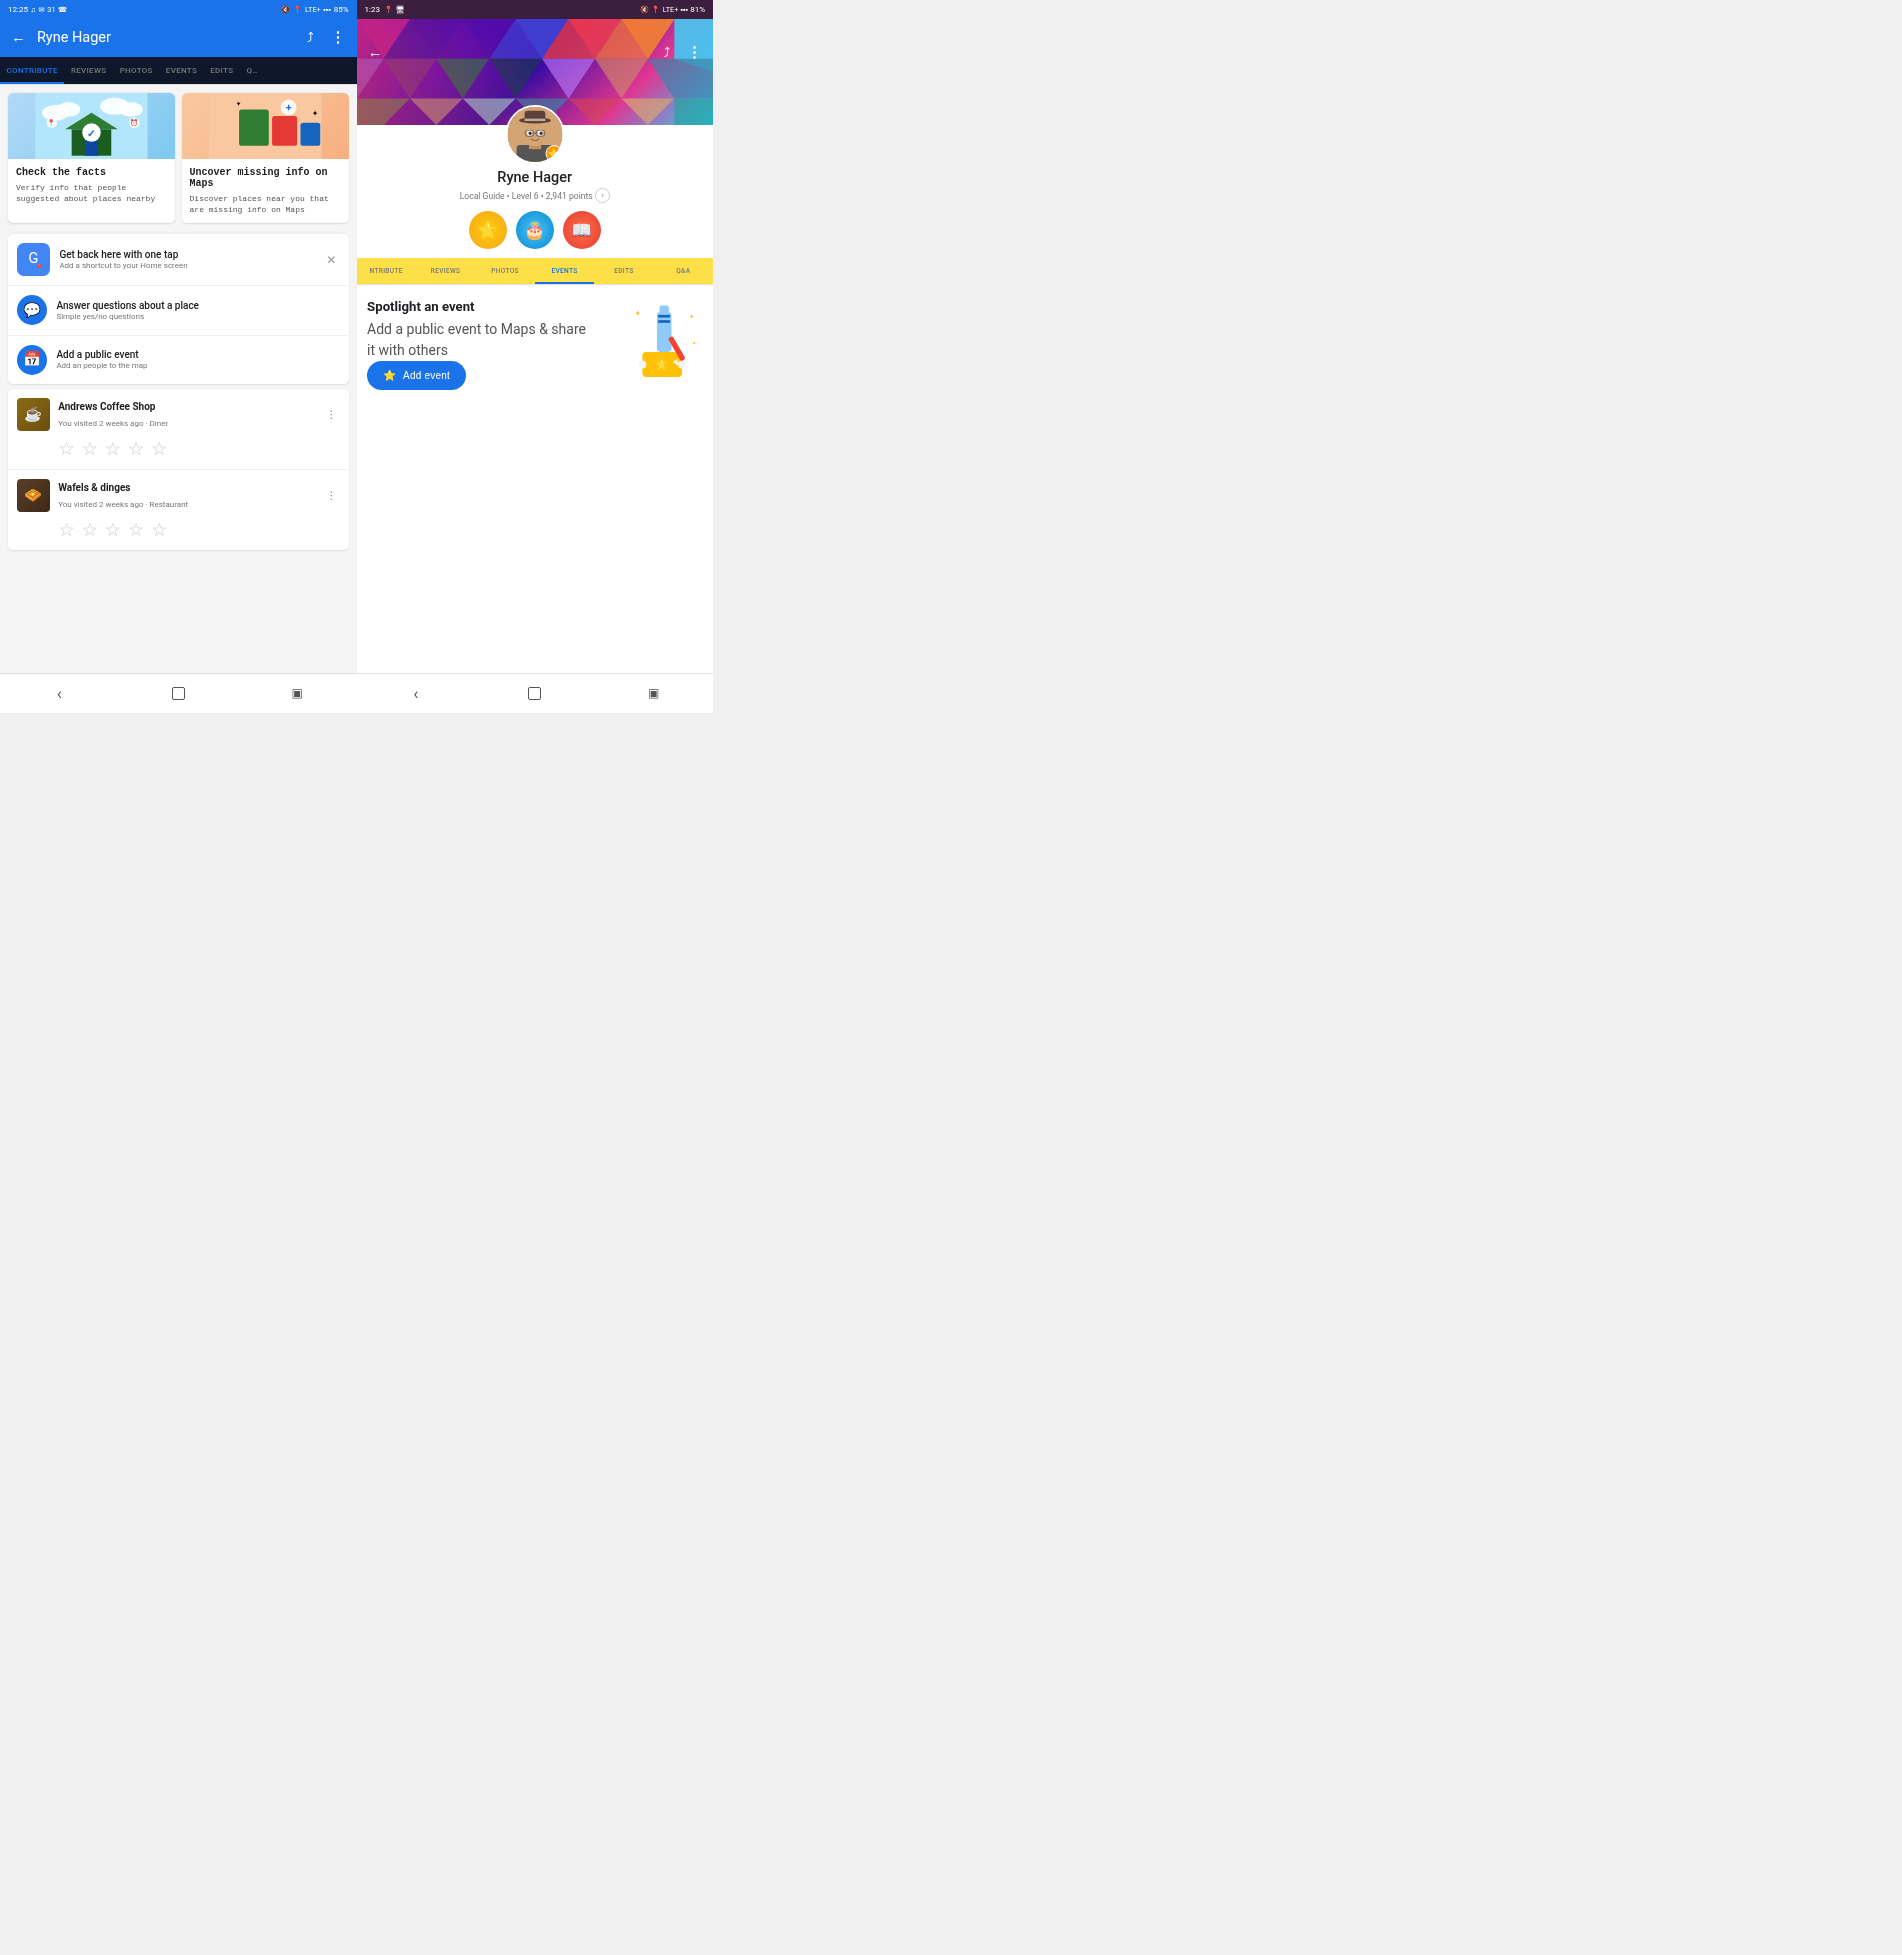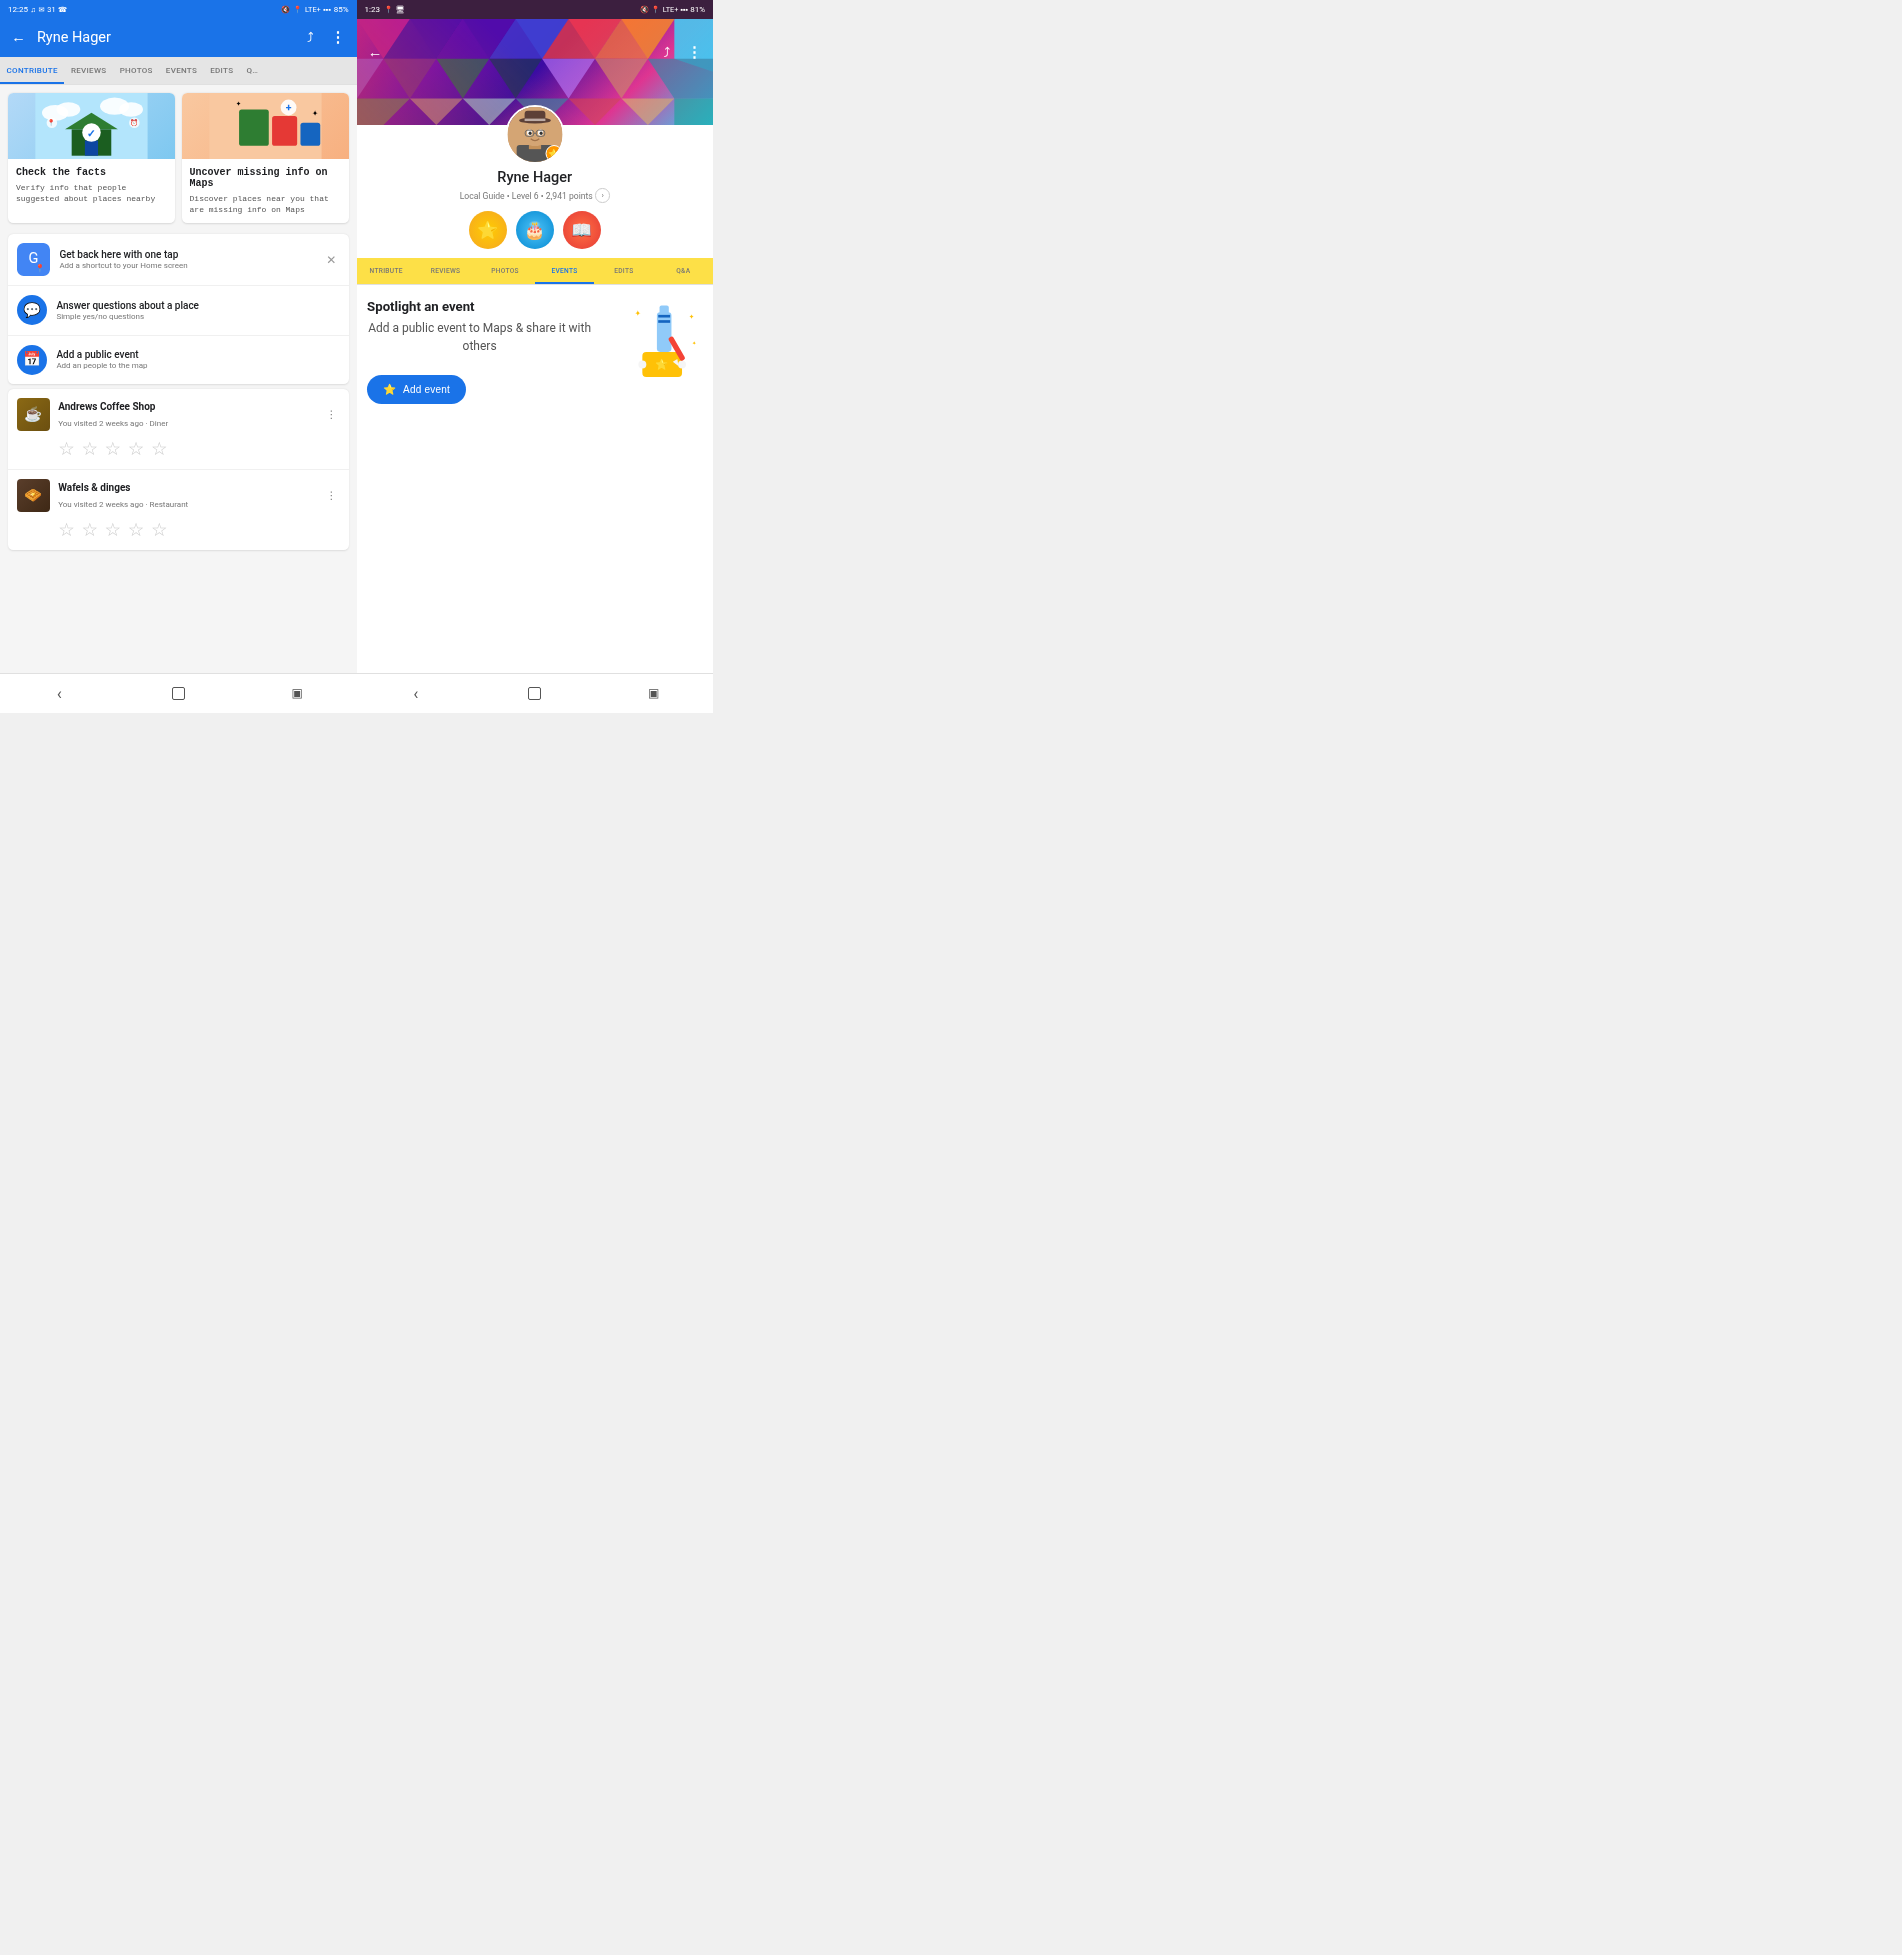--- a/index.html
+++ b/index.html
@@ -58,21 +58,21 @@
       height: 18.5px;
       display: flex;
       align-items: center;
       justify-content: center;
       cursor: pointer;
     }
 
     .tabs-left {
       display: flex;
       border-bottom: 0.7px solid #e0e0e0;
-      background: #e5e5e5;
+      background: #0f172a;
       overflow: hidden;
     }
 
     .tab-item {
       padding: 9.2px 6.6px;
       font-size: 8px;
       font-weight: 500;
       color: #777;
       cursor: pointer;
       letter-spacing: 0.3px;
@@ -495,26 +495,25 @@
     }
 
     .spotlight-title {
       font-size: 13.2px;
       font-weight: 700;
       color: #202124;
       margin-bottom: 5.3px;
     }
 
     .spotlight-desc {
-      font-size: 12px;
+      font-size: 14px;
       color: #555;
       line-height: 1.5;
-      margin-bottom: 20px;
+      margin-bottom: 0;
       max-width: 225px;
-      text-align: center;
     }
 
     .add-event-btn {
       background: #1a73e8;
       color: #fff;
       border: none;
       border-radius: 16px;
       padding: 8px 16px;
       font-size: 10px;
       font-weight: 500;

